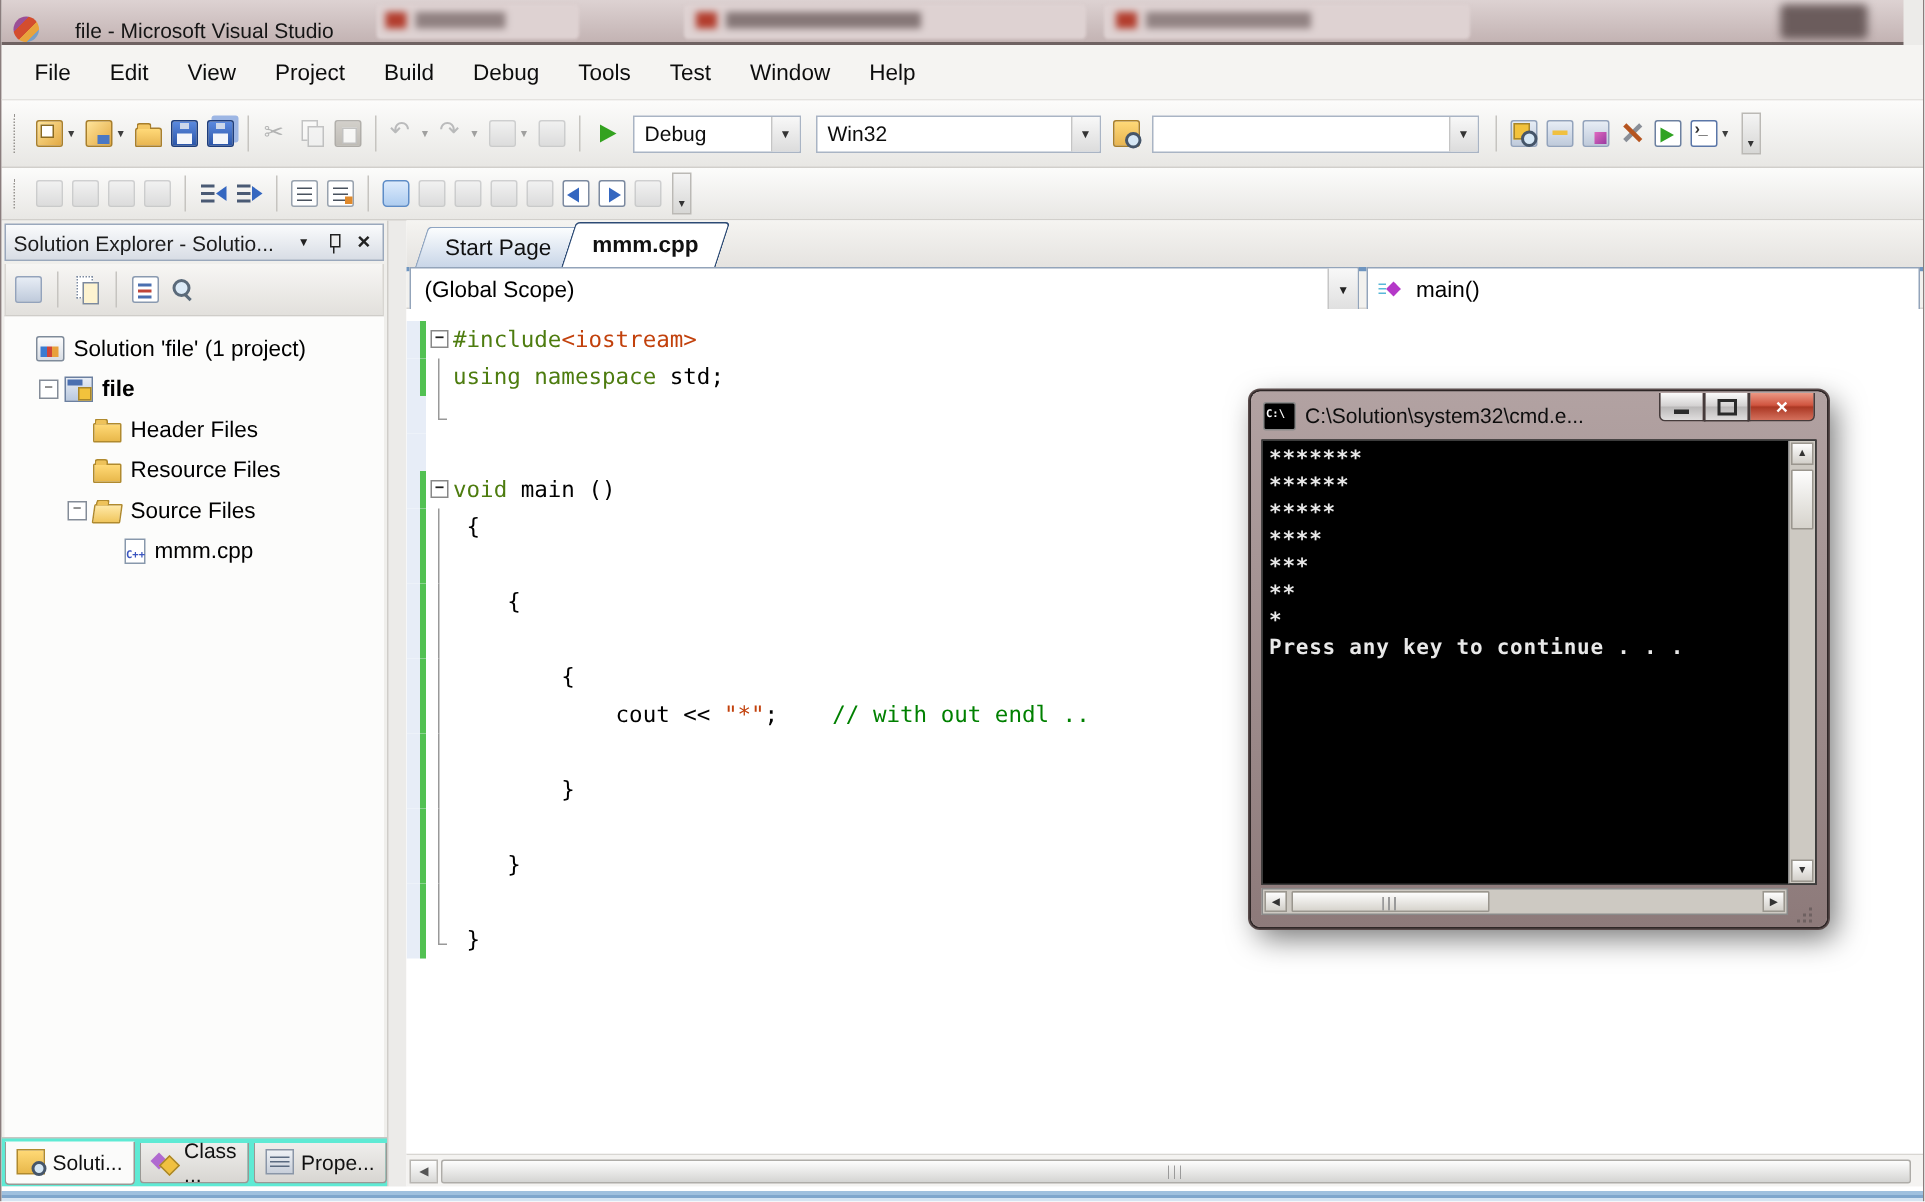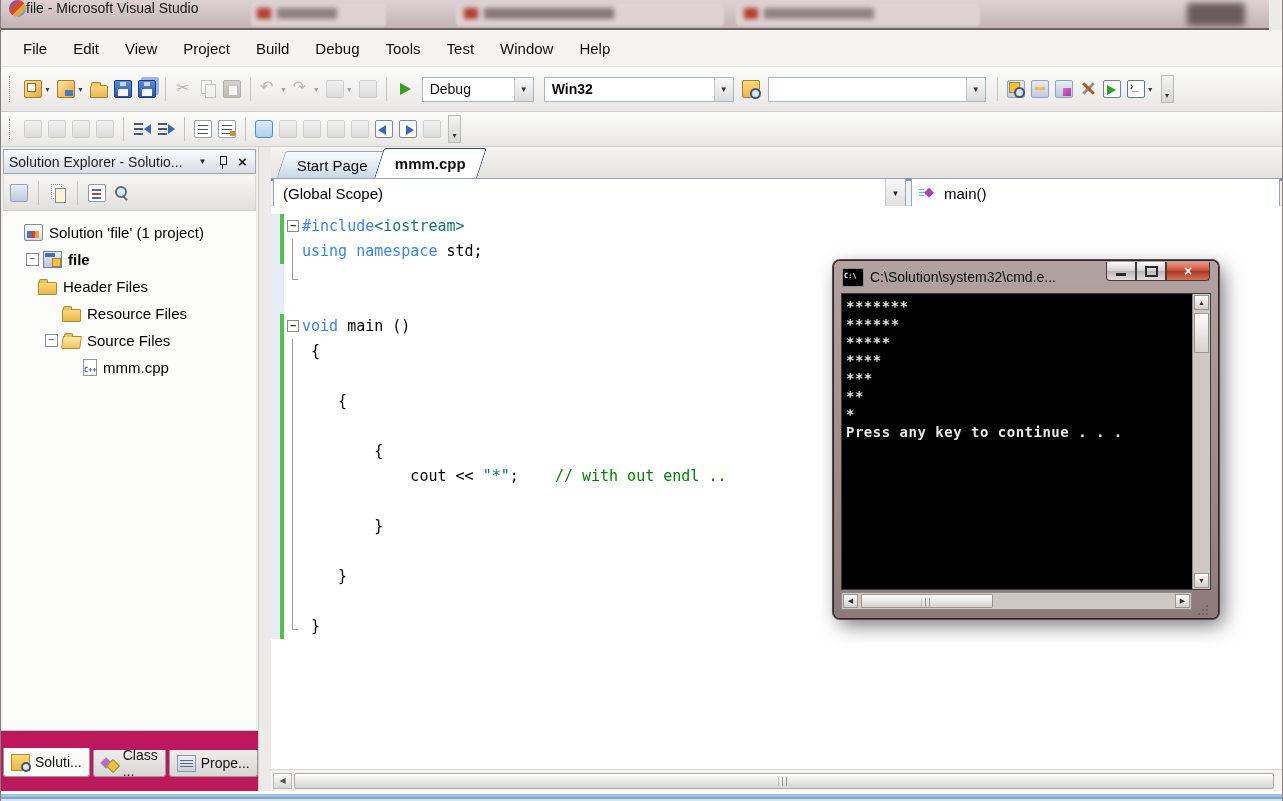--- a/index.html
+++ b/index.html
@@ -1,20 +1,20 @@
 <!DOCTYPE html>
 <html><head>
 <meta charset="utf-8">
 <style>
   html,body{margin:0;padding:0}
   body{font-family:"Liberation Sans",sans-serif}
   .screen{position:relative;width:1283px;height:801px;background:#ecebe9;overflow:hidden;border-left:1px solid #8a7d7d;border-right:1px solid #8a7d7d;box-sizing:border-box}
 
   
-  .titlebar{position:absolute;left:0;top:0;right:13px;height:30px;background:linear-gradient(#ddd2d2,#c3b3b3);border-bottom:2px solid #6f6262;display:flex;align-items:flex-start;padding:0 8px;gap:0;box-sizing:border-box}
+  .titlebar{position:absolute;left:0;top:0;right:13px;height:30px;background:linear-gradient(#ddd2d2,#c3b3b3);border-bottom:2px solid #6f6262;display:flex;align-items:flex-end;padding:0 8px;gap:24px;box-sizing:border-box}
   .vs-logo{width:17px;height:17px;border-radius:50%;background:linear-gradient(135deg,#9b4f96 0 30%,#d34d2e 30% 55%,#e8a33d 55% 75%,#7a9fc4 75%);flex:none}
   .title-text{font-size:14px;color:#151515;white-space:nowrap}
   .blur-tab{position:absolute;top:3px;height:23px;border-radius:3px;background:#ded2d2;filter:blur(1px);overflow:hidden}
   .blur-tab .smudge{position:absolute;top:5px;height:11px;filter:blur(2px)}
   .bt1{left:250px;width:135px}
   .bt2{left:455px;width:268px}
   .bt3{left:735px;width:244px}
   .btdark{left:1186px;width:58px;background:#6b5c5c;filter:blur(3px)}
 
   
@@ -104,21 +104,21 @@
   .ti-solution{background:linear-gradient(#fdfdfd,#d8dde4);border:1px solid #7f8b9a;border-radius:2px}
   .ti-solution::after{content:"";position:absolute;left:2px;bottom:2px;width:12px;height:7px;background:linear-gradient(90deg,#3a7ad0 0 35%,#d04438 35% 65%,#e8a03c 65%)}
   .ti-project{background:linear-gradient(#e8edf5,#b9c8de);border:1px solid #6c80a0}
   .ti-project::before{content:"";position:absolute;left:1px;top:1px;right:6px;height:4px;background:#4a6fb0}
   .ti-project::after{content:"";position:absolute;right:0;bottom:0;width:7px;height:7px;background:#f2c23c;border:1px solid #a8862a}
   .ti-folder,.ti-folder-open{height:13px;margin-top:3px;background:linear-gradient(#ffd976,#e8b84b);border:1px solid #b08a2e;border-radius:1px}
   .ti-folder::before,.ti-folder-open::before{content:"";position:absolute;top:-4px;left:0;width:7px;height:3px;background:#eec25a;border:1px solid #b08a2e;border-bottom:none;border-radius:2px 2px 0 0}
   .ti-folder-open{background:linear-gradient(#ffe9a8,#f0c65e);transform:skewX(-8deg)}
   .ti-cpp{width:14px;height:17px;background:#fff;border:1px solid #8898ac;margin-left:2px}
   .ti-cpp::after{content:"C++";position:absolute;left:0;top:6px;font:bold 7px "DejaVu Sans Mono",monospace;color:#3a55c0}
-  .se-tabs{height:32px;display:flex;align-items:flex-end;gap:3px;padding:14px 2px;background:#be185d;border-top:1px solid #c8c6c2}
+  .se-tabs{height:32px;display:flex;align-items:center;gap:3px;padding:0 2px;background:#5eead4;border-top:1px solid #c8c6c2}
   .se-tab{display:flex;align-items:center;gap:5px;height:27px;padding:0 7px;font-size:14px;color:#111;border:1px solid #9a9894;border-top:none;background:linear-gradient(#efeeec,#d8d6d2);border-radius:0 0 3px 3px;box-sizing:border-box}
   .se-tab.active{background:#fbfbfa;height:29px}
   .tt{position:relative;width:17px;height:15px;flex:none}
   .tt-sol{background:linear-gradient(#ffd976,#e8b84b);border:1px solid #b08a2e}
   .tt-sol::after{content:"";position:absolute;right:-2px;bottom:-2px;width:6px;height:6px;border:2px solid #46566a;border-radius:50%;background:#d6e7f5}
   .tt-class::before{content:"";position:absolute;left:1px;top:3px;width:8px;height:8px;background:#b06ad0;transform:rotate(45deg)}
   .tt-class::after{content:"";position:absolute;left:7px;top:5px;width:8px;height:8px;background:#f0c040;transform:rotate(45deg);border:1px solid #a8862a}
   .tt-prop{background:linear-gradient(#eef1f5,#c8cfda);border:1px solid #8a96a8}
   .tt-prop::after{content:"";position:absolute;left:2px;top:4px;right:2px;height:1px;background:#5a6a80;box-shadow:0 3px 0 #5a6a80,0 6px 0 #5a6a80}
 
@@ -141,23 +141,23 @@
   .codewrap{flex:1;position:relative;overflow:hidden;background:#fff}
   .code{position:absolute;inset:0;font-family:"DejaVu Sans Mono","Liberation Mono",monospace;font-size:15px;line-height:25px;padding-top:8px}
   .cl{display:flex;height:25px}
   .selm{width:13px;background:#e7edf7;position:relative;flex:none}
   .selm.green::after{content:"";position:absolute;right:0;top:0;bottom:0;width:4px;background:#52c152}
   .fold{width:18px;flex:none;position:relative}
   .f-open::before{content:"−";position:absolute;left:3px;top:6px;width:12px;height:12px;border:1px solid #888;background:#fff;font:bold 10px/10px "DejaVu Sans Mono",monospace;text-align:center;color:#222;box-sizing:border-box}
   .f-line::before{content:"";position:absolute;left:8px;top:0;bottom:0;border-left:1px solid #999}
   .f-end::before{content:"";position:absolute;left:8px;top:0;height:15px;width:5px;border-left:1px solid #999;border-bottom:1px solid #999}
   .ct{white-space:pre}
-  .tok-kw{color:#3b82f6}
+  .tok-kw{color:#4d7c0f}
   .tok-pl{color:#000}
-  .tok-str{color:#0f766e}
+  .tok-str{color:#c2410c}
   .tok-cm{color:#008000}
 
   .ehscroll{height:22px;background:#f4f3f1;border-top:1px solid #d8d6d2;display:flex;align-items:center;padding:2px;box-sizing:border-box}
   .sc-btn{width:19px;height:16px;background:linear-gradient(#fefefe,#d8d8d6);border:1px solid #b8b6b2;display:flex;align-items:center;justify-content:center;font-size:8px;color:#555;flex:none;box-sizing:border-box}
   .sc-track{flex:1;height:16px;position:relative;margin:0 1px}
   .sc-thumb{position:absolute;left:1px;right:5px;top:0;height:16px;background:linear-gradient(#fdfdfd,#d4d4d2);border:1px solid #aeaca8;border-radius:2px;box-sizing:border-box}
   .grip{position:absolute;left:50%;top:3px;width:11px;height:9px;transform:translateX(-50%);background:repeating-linear-gradient(90deg,#9a9a9a 0 1px,transparent 1px 4px)}
 
   .bottom-strip{position:absolute;left:0;right:0;bottom:0;height:10px;background:linear-gradient(#ffffff 0 30%,#9fc0de 30% 55%,#7fa6cc 55% 75%,#d5e4f2 75%)}
 
@@ -268,21 +268,21 @@
         <span class="i i-navigate-forward"></span>
       </span>
       <span class="tb-sep"></span>
       <span class="tbtn">
         <span class="i i-start-debugging"></span>
       </span>
       <span class="tb-combo" style="width: 112px;">
         <span class="tb-combo-text">Debug</span>
         <span class="tb-combo-arrow">▼</span>
       </span>
-      <span class="tb-combo" style="width: 190px; font-weight: bold;">
+      <span class="tb-combo" style="width: 190px;">
         <span class="tb-combo-text">Win32</span>
         <span class="tb-combo-arrow">▼</span>
       </span>
       <span class="tbtn">
         <span class="i i-find-in-files"></span>
       </span>
       <span class="tb-combo" style="width: 218px;">
         <span class="tb-combo-text"></span>
         <span class="tb-combo-arrow">▼</span>
       </span>
@@ -392,21 +392,21 @@
         <div class="tree-row" style="padding-left: 4px;">
           <span class="expander"></span>
           <span class="ticon ti-solution"></span>
           <span class="tree-label">Solution 'file' (1 project)</span>
         </div>
         <div class="tree-row" style="padding-left: 23px;">
           <span class="expander minus">−</span>
           <span class="ticon ti-project"></span>
           <span class="tree-label bold">file</span>
         </div>
-        <div class="tree-row" style="padding-left: 18px;">
+        <div class="tree-row" style="padding-left: 42px;">
           <span class="expander"></span>
           <span class="ticon ti-folder"></span>
           <span class="tree-label">Header Files</span>
         </div>
         <div class="tree-row" style="padding-left: 42px;">
           <span class="expander"></span>
           <span class="ticon ti-folder"></span>
           <span class="tree-label">Resource Files</span>
         </div>
         <div class="tree-row" style="padding-left: 42px;">

